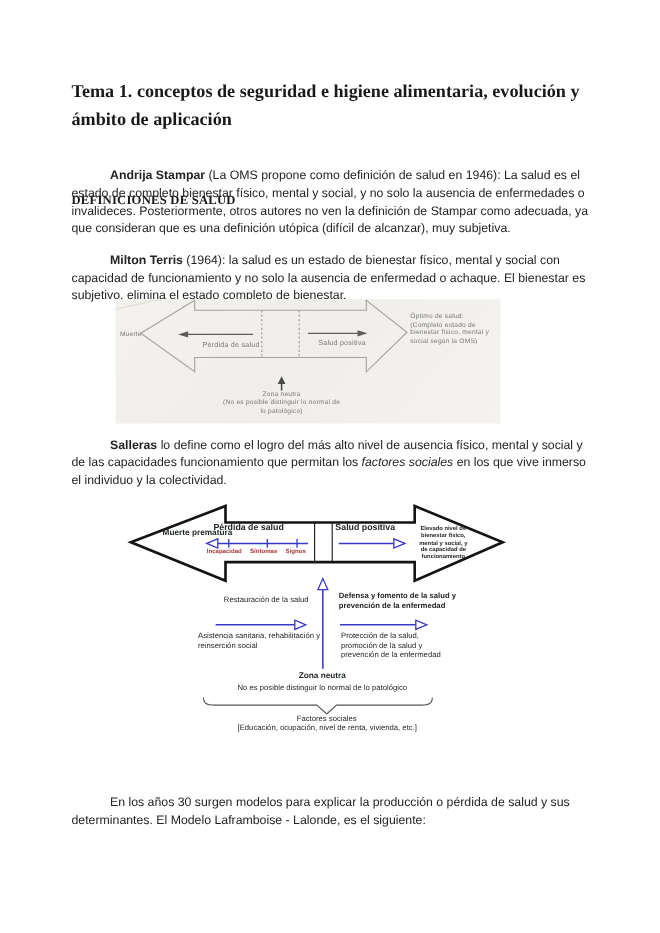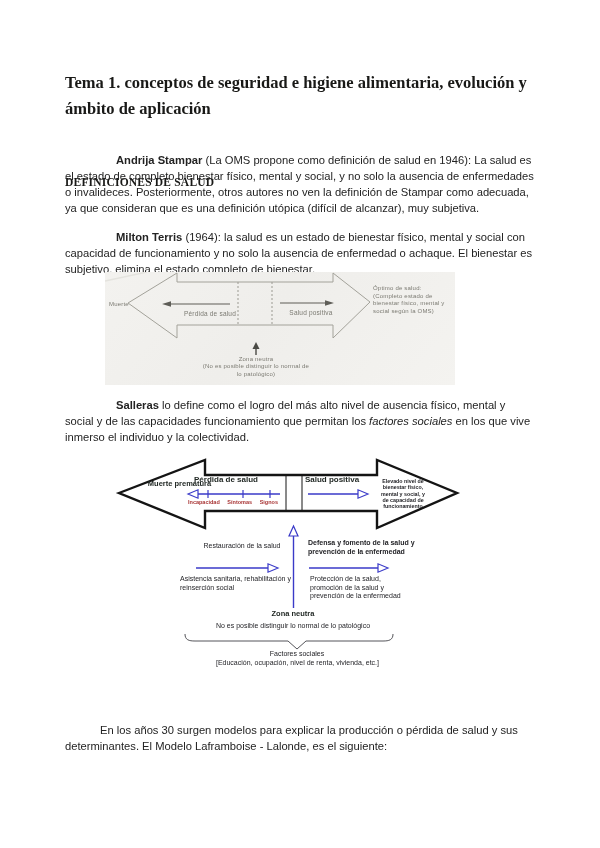--- a/index.html
+++ b/index.html
@@ -18,21 +18,21 @@
     font-size: 11.5px; letter-spacing: .2px; color: #191917;
   }
   .h2.def { top: 128px; margin-top: 48px; }
   .h2.det { top: 699px; }
 
   .para {
     position: absolute; left: 65px; width: 470px;
     font-size: 11.2px; line-height: 16px; color: #232323;
     text-indent: 35px;
   }
-  .para b { font-weight: 700; margin-left: 16px; }
+  .para b { font-weight: 700; }
   .p1 { top: 152px; }
   .p2 { top: 229px; }
   .p3 { top: 397px; }
   .p4 { top: 722px; }
 
   
   .scanfig {
     position: absolute; left: 105px; top: 272px; width: 350px; height: 113px;
     background: linear-gradient(130deg,#f3f2ef 0%,#efeeeb 45%,#f4f3f0 100%);
   }

